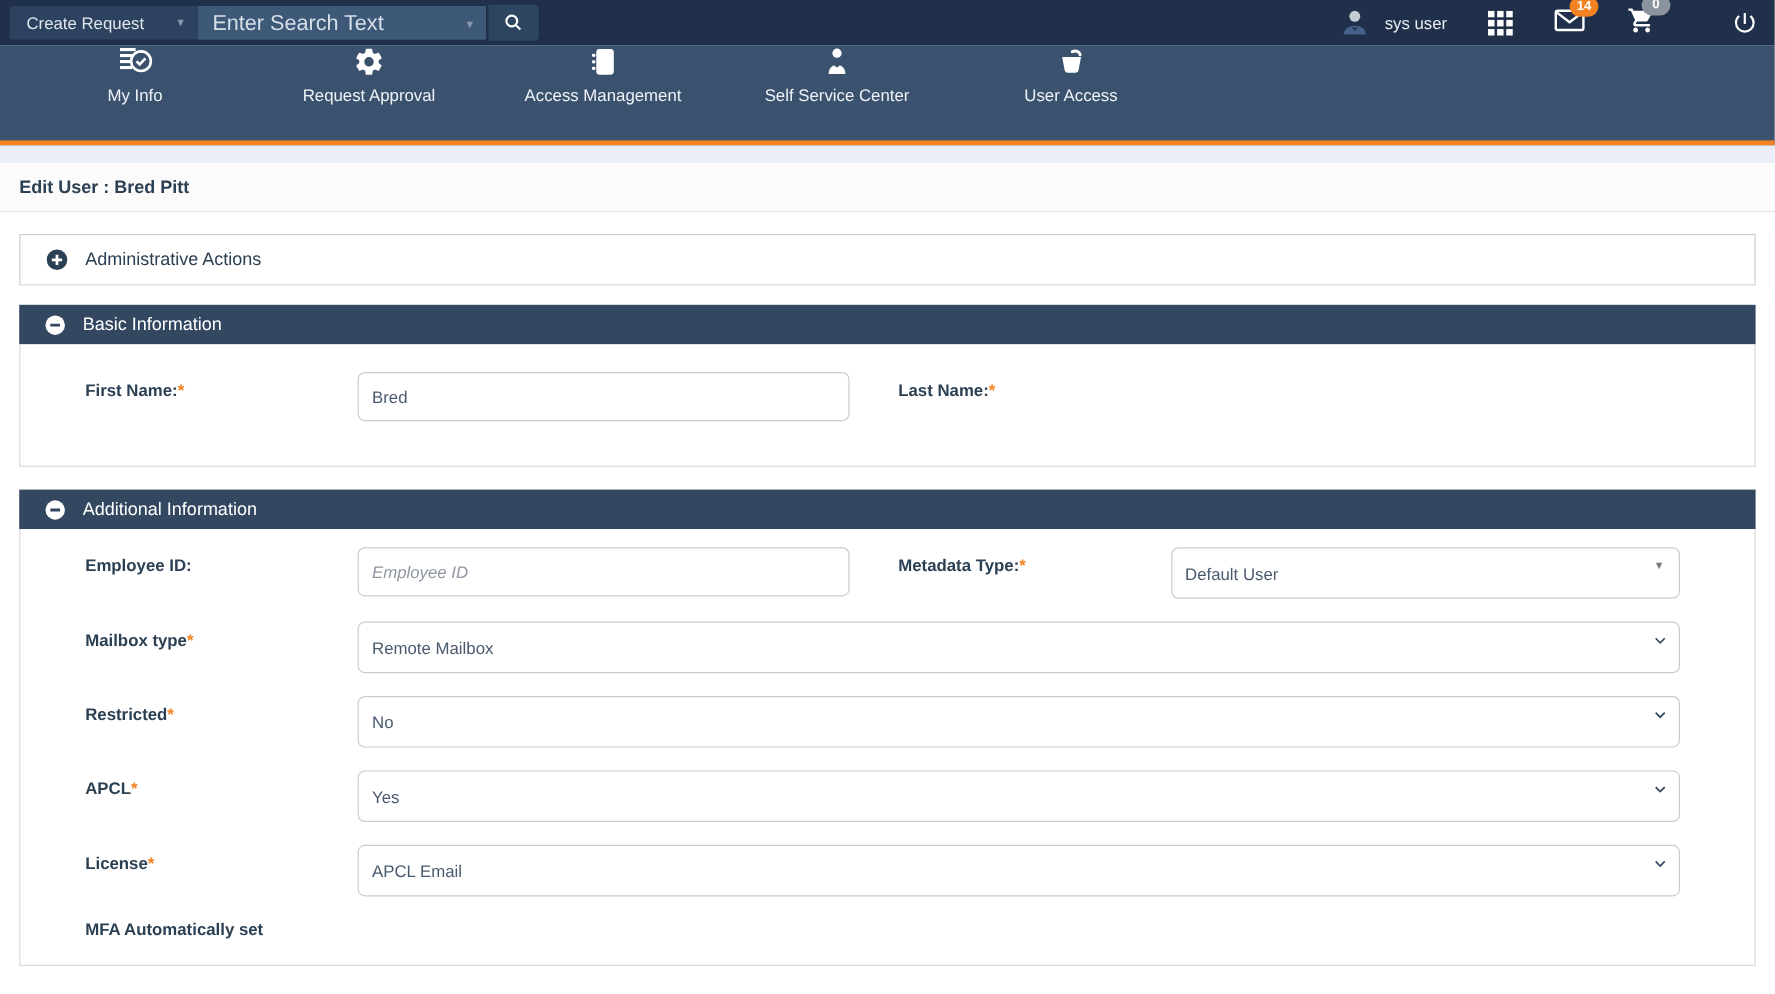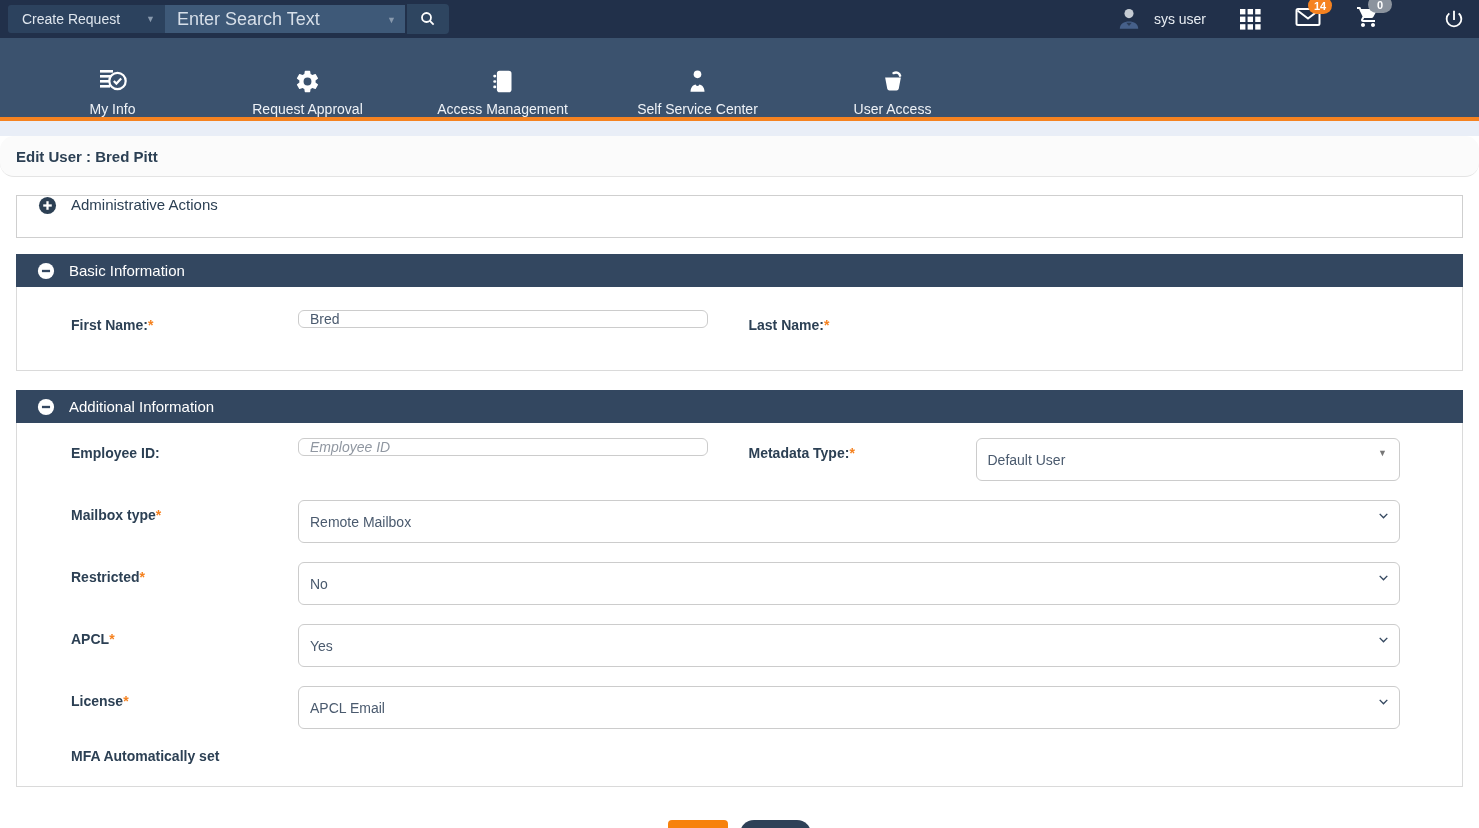--- a/index.html
+++ b/index.html
@@ -44,39 +44,39 @@
     border-radius: 9px; color: #fff; font-size: 11px; font-weight: bold;
     display: flex; align-items: center; justify-content: center; padding: 0 5px;
   }
   .badge.orange { background: #f58220; }
   .badge.gray { background: #8b939e; }
   .power { margin-left: 62px; display:flex; align-items:center; }
 
   
   .navbar {
     height: 83px; background: #3b526e; border-bottom: 4px solid #f58220;
-    display: flex; align-items: flex-end; padding-left: 15px;
+    display: flex; align-items: flex-start; padding-left: 15px;
   }
   .nav-item {
     width: 195px; display: flex; flex-direction: column; align-items: center;
     gap: 6px; cursor: pointer; color: #eef2f7; font-size: 14px;
   }
   .nav-item svg { display: block; }
 
   
   .main { margin-top: 15px; background: #fff; padding-bottom: 14px; }
   .page-title-row {
     height: 41px; line-height: 41px; background: #fbfbfb;
     border-bottom: 1px solid #e4e4e4; padding-left: 16px;
-    font-size: 15px; font-weight: bold; color: #2c4054; border-radius: 14px;
+    font-size: 15px; font-weight: bold; color: #2c4054;
   }
   .panel-gap { height: 18px; background:#fff; }
   .accordion-collapsed {
     margin: 0 16px; border: 1px solid #cfcfcf; height: 43px;
-    display: flex; align-items: flex-start; gap: 14px; padding-left: 21px;
+    display: flex; align-items: center; gap: 14px; padding-left: 21px;
     font-size: 15px; color: #2c4054; cursor: pointer; background:#fff;
   }
   .section { margin: 0 16px 19px 16px; }
   .section-header {
     height: 33px; background: #334760; color: #fff;
     display: flex; align-items: center; gap: 14px; padding-left: 21px;
     font-size: 15px; cursor: pointer;
   }
   .section-body {
     border: 1px solid #dadada; border-top: none; background: #fff;
@@ -89,21 +89,21 @@
   .col { flex: 1; display: flex; align-items: flex-start; }
   .col + .col { margin-left: 26px; }
   .f-label {
     width: 227px; flex: 0 0 227px; font-size: 14px; font-weight: bold;
     color: #2c4054; padding-top: 7px;
   }
   .req { color: #f58220; font-weight: bold; }
   .control-fixed { width: 410px; }
   .control-flex { flex: 1; }
   input.text-input {
-    height: 18px; width: 100%; border: 1px solid #ccc; border-radius: 6px;
+    height: 41px; width: 100%; border: 1px solid #ccc; border-radius: 6px;
     font-size: 14px; color: #4a5a6e; padding: 0 11px;
     font-family: "Liberation Sans", sans-serif; background: #fff;
   }
   input.text-input::placeholder { color: #9097a1; font-style: italic; }
   .fake-select {
     height: 43px; border: 1px solid #ccc; border-radius: 6px; background: #fff;
     display: flex; align-items: center; padding: 0 11px; font-size: 14px;
     color: #4a5a6e; cursor: pointer; position: relative;
   }
   .fake-select .chev { position: absolute; right: 9px; top: 8px; }

